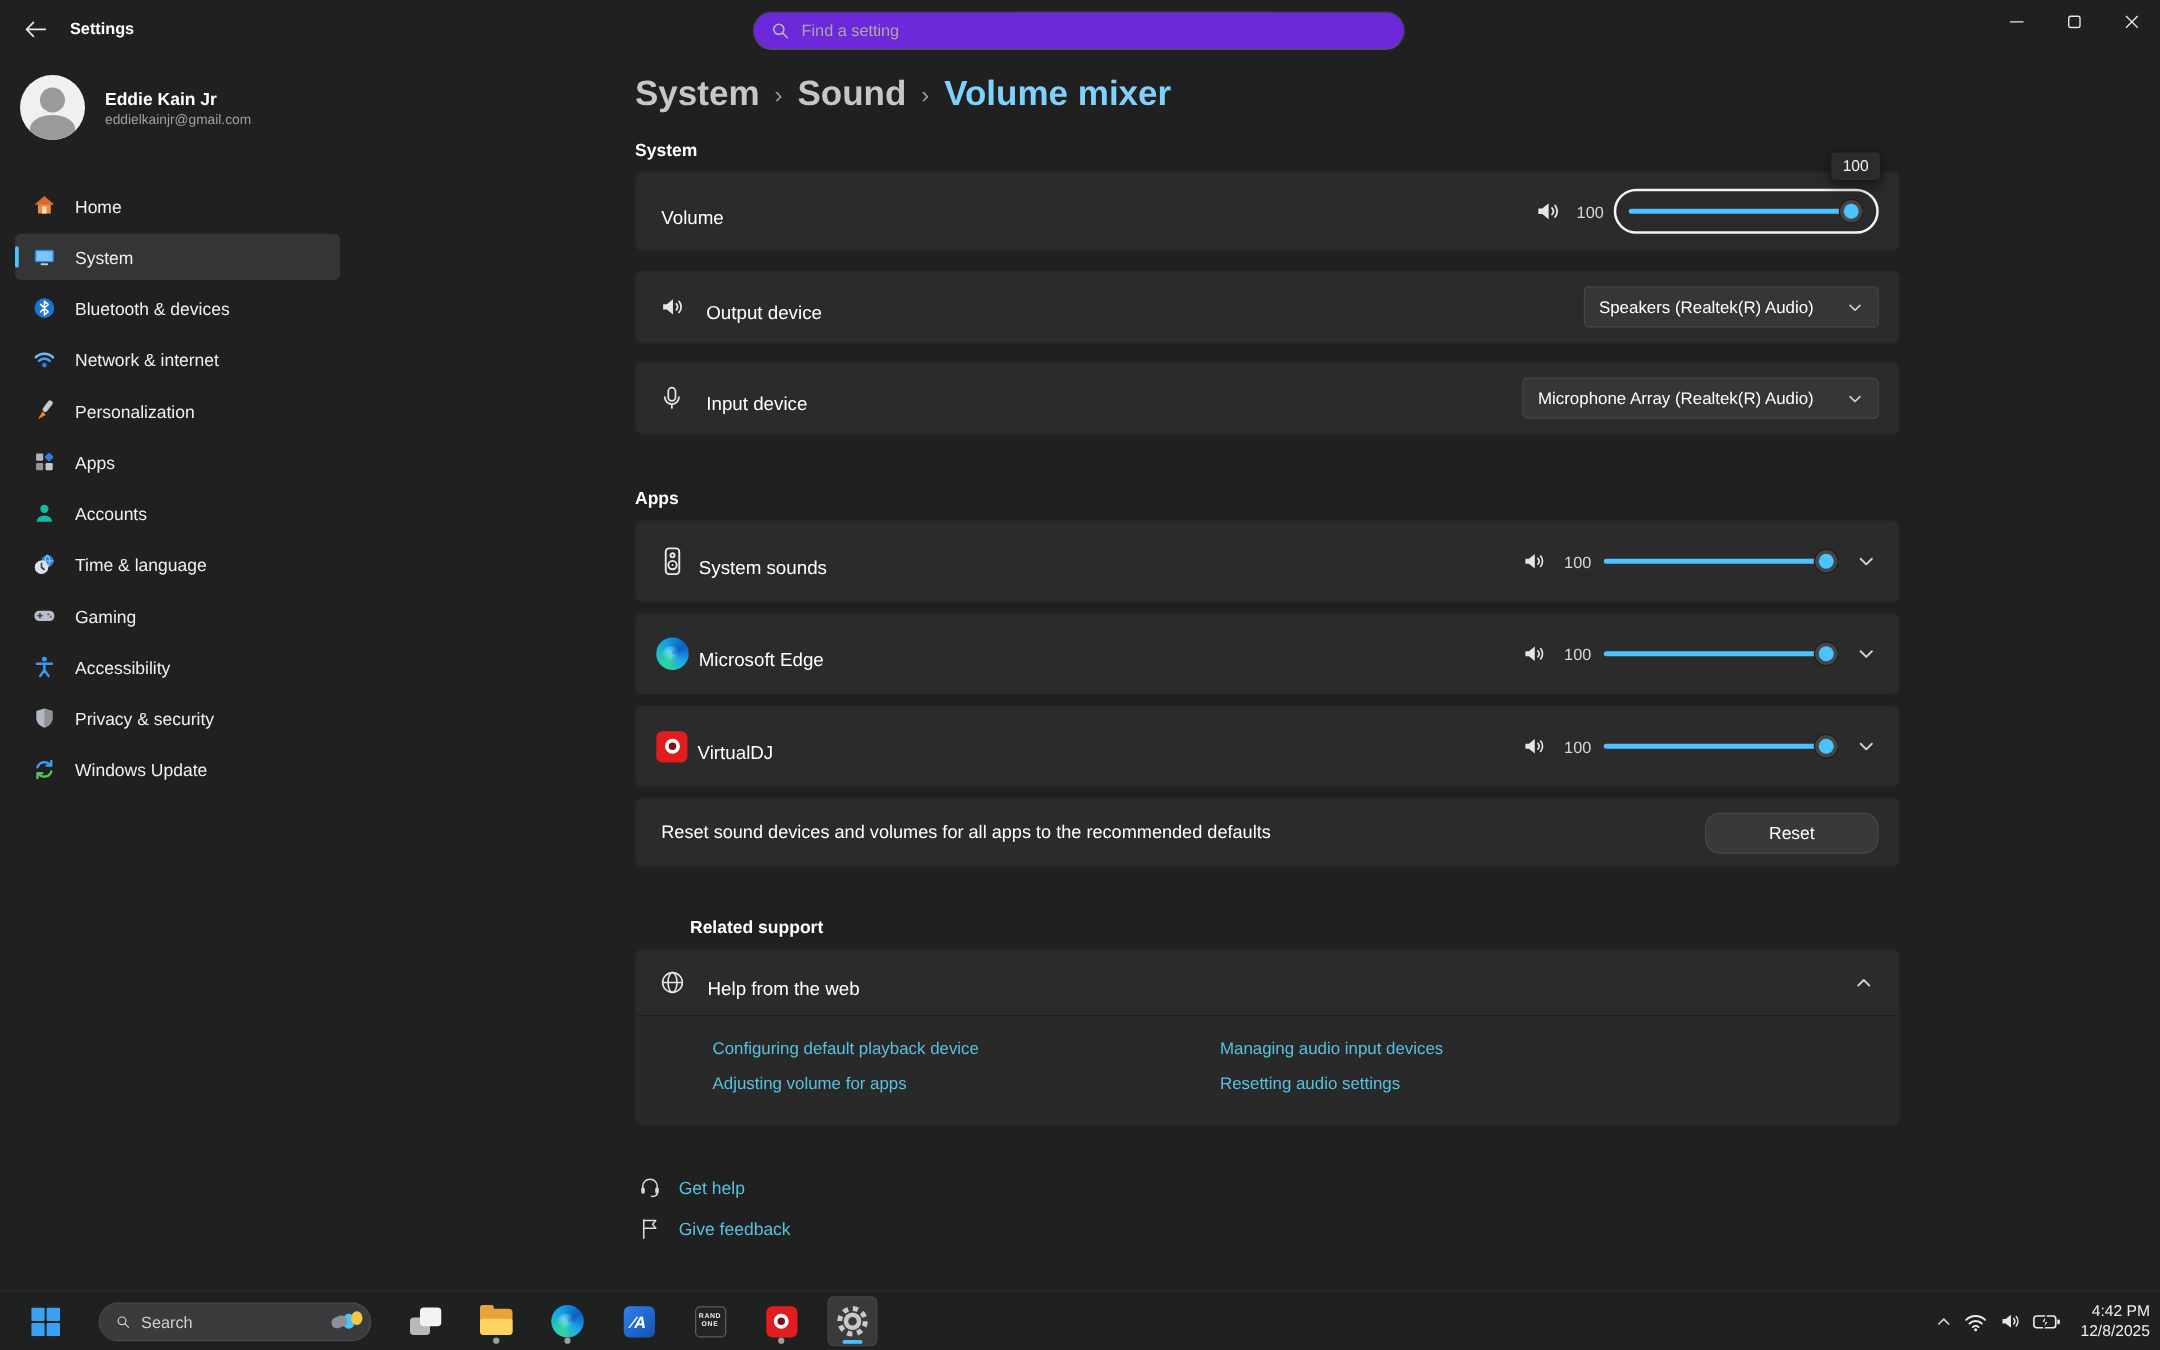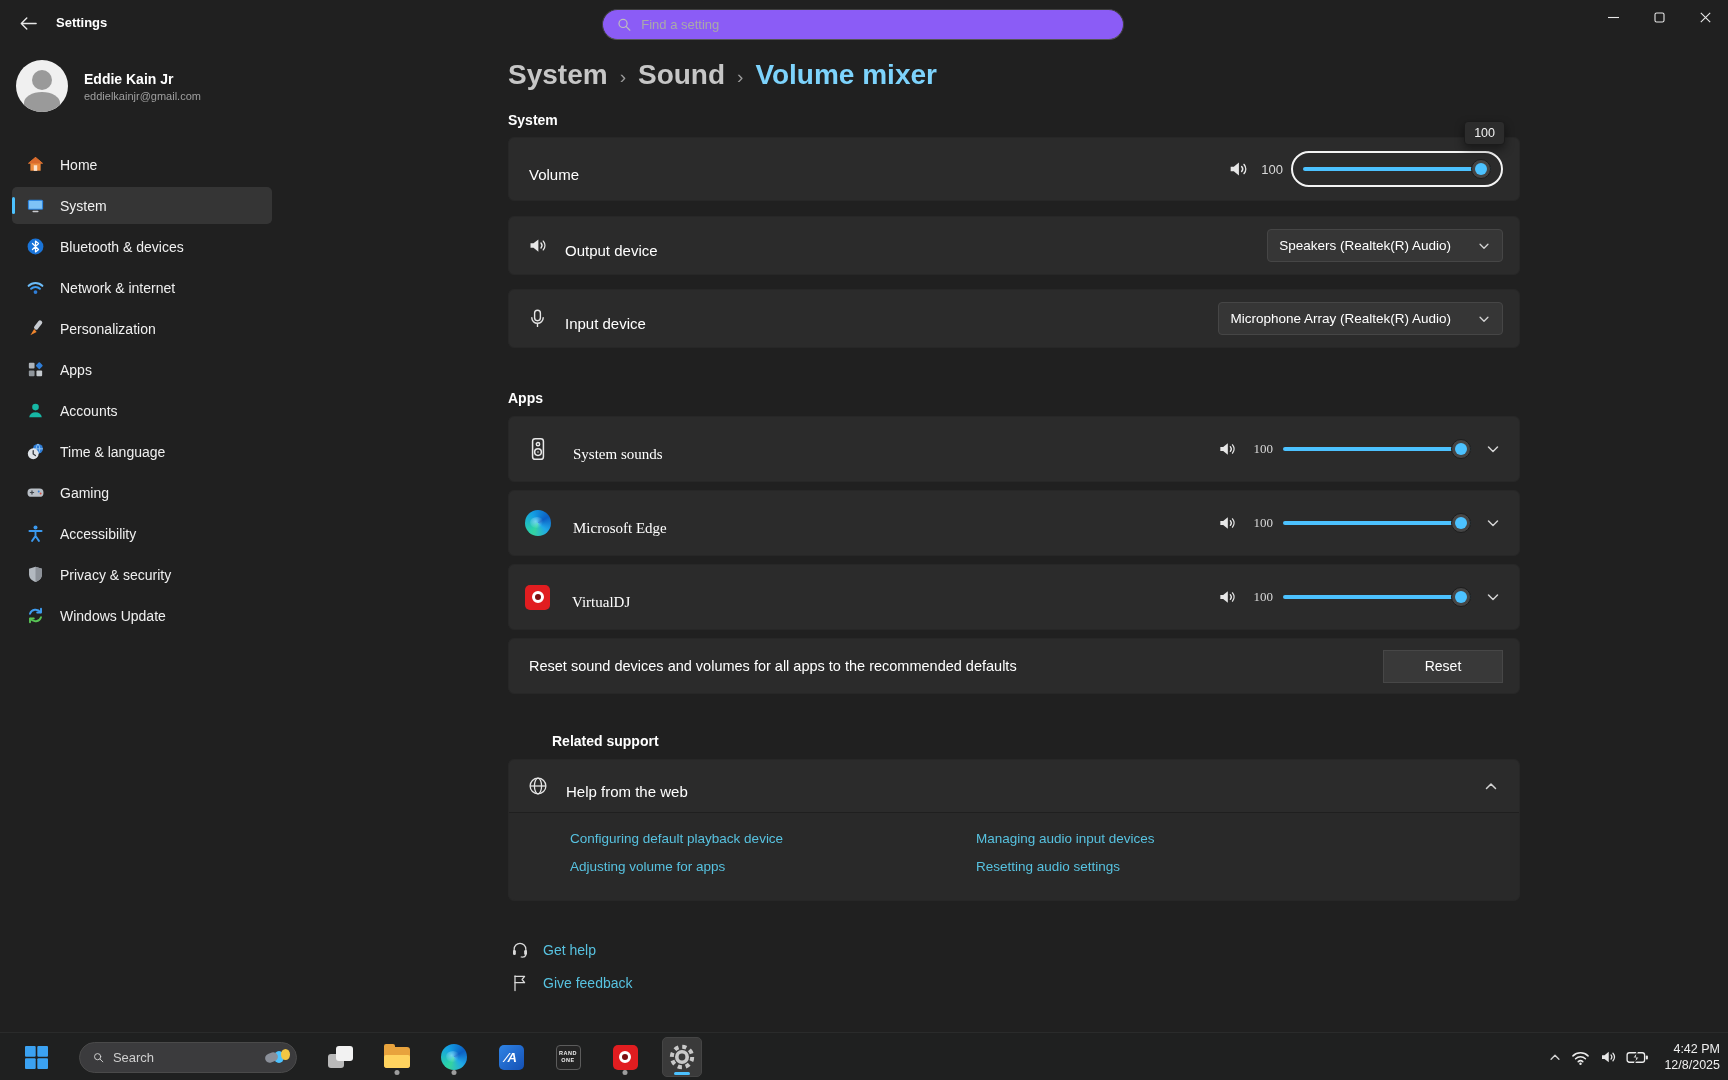--- a/index.html
+++ b/index.html
@@ -4,21 +4,21 @@
 <style>
   * { margin:0; padding:0; box-sizing:border-box; }
   html,body { width:1728px; height:1080px; overflow:hidden; }
   body { font-family:"Liberation Sans","DejaVu Sans",sans-serif; background:#202020; color:#fff; }
   .window { position:relative; width:1728px; height:1080px; background:#202020; }
 
   
   .titlebar { position:absolute; top:0; left:0; right:0; height:48px; }
   .back-btn { position:absolute; left:10px; top:8px; width:36px; height:30px; display:flex; align-items:center; justify-content:center; border-radius:5px; }
   .app-title { position:absolute; left:56px; top:15px; font-size:13px; font-weight:700; }
-  .search-box { position:absolute; left:602px; top:9px; width:522px; height:31px; background:#8b5cf6; border:1px solid #3e3e3e; border-bottom-color:#555; border-radius:16px; display:flex; align-items:center; padding:0 14px; gap:10px; }
+  .search-box { position:absolute; left:602px; top:9px; width:522px; height:31px; background:#6d28d9; border:1px solid #3e3e3e; border-bottom-color:#555; border-radius:16px; display:flex; align-items:center; padding:0 14px; gap:10px; }
   .search-box input { background:transparent; border:none; outline:none; color:#e0e0e0; font-size:13px; font-family:inherit; width:100%; }
   .search-box input::placeholder { color:#a9a9a9; }
   .win-controls { position:absolute; right:0; top:0; display:flex; }
   .win-btn { width:46px; height:34px; display:flex; align-items:center; justify-content:center; }
 
   
   .sidebar { position:absolute; top:48px; left:0; width:300px; bottom:48px; }
   .profile { position:absolute; left:16px; top:12px; display:flex; align-items:center; gap:16px; }
   .avatar { width:52px; height:52px; border-radius:50%; background:#f0f0f0; position:relative; overflow:hidden; }
   .avatar::before { content:""; position:absolute; left:16px; top:10px; width:20px; height:20px; border-radius:50%; background:#9a9a9a; }
@@ -54,30 +54,30 @@
   .slider-ring { position:relative; border:2px solid #f4f4f4; border-radius:18px; padding:6px 10px; margin-left:8px; }
   .tooltip { position:absolute; top:-32px; right:-4px; background:#2c2c2c; border:1px solid #1b1b1b; border-radius:4px; padding:4px 9px; font-size:12.5px; color:#f0f0f0; box-shadow:0 4px 10px rgba(0,0,0,.45); }
   .slider { position:relative; width:188px; height:20px; }
   .slider .track { position:absolute; left:0; right:0; top:8px; height:4px; border-radius:2px; background:#4cc2ff; }
   .slider .thumb { position:absolute; right:0; top:0; width:20px; height:20px; border-radius:50%; background:#454545; border:1px solid #1c1c1c; }
   .slider .thumb::after { content:""; position:absolute; left:3px; top:3px; width:12px; height:12px; border-radius:50%; background:#4cc2ff; }
 
   .device-card { height:59px; padding:0 16px 0 18px; gap:17px; }
   .dropdown { height:33px; background:#363636; border:1px solid #464646; border-radius:4px; display:flex; align-items:center; gap:26px; padding:0 11px; font-size:13.5px; color:#fff; }
 
-  .app-card { height:66px; padding:0 18px 0 16px; gap:22px;font-family:Liberation Serif, serif; }
+  .app-card { height:66px; padding:0 18px 0 16px; gap:8px; }
   .app-right { margin-left:auto; display:flex; align-items:center; }
   .app-right .vol-value { margin:0 10px; }
   .app-right .slider { margin-right:14px; }
   .mt14 { margin-top:14px !important; }
   .mt15 { margin-top:15px !important; }
 
   .reset-card { height:56px; padding:0 16px 0 20px; margin-top:14px; }
   .reset-text { font-size:14.5px; }
-  .reset-btn { margin-left:auto; width:120px; height:33px; background:#393939; border:1px solid #474747; border-radius:0; color:#fff; font-size:14px; font-family:inherit; }
+  .reset-btn { margin-left:auto; width:139px; height:33px; background:#393939; border:1px solid #474747; border-radius:12px; color:#fff; font-size:14px; font-family:inherit; }
 
   .help-card { display:block; padding:0; }
   .help-header { height:52px; display:flex; align-items:center; gap:17px; padding:0 20px 0 18px; }
   .help-body { border-top:1px solid #1f1f1f; background:#292929; border-radius:0 0 6px 6px; padding:18px 0 26px 61px; display:grid; grid-template-columns:406px auto; row-gap:13px; }
   a.weblink { color:#57c2e0; font-size:13.5px; text-decoration:none; }
 
   .footer-links { margin-top:36px; padding-left:2px; display:flex; flex-direction:column; gap:8px; }
   .footer-link { display:flex; align-items:center; gap:13px; height:25px; }
   .footer-link span { color:#57c2e0; font-size:14px; }
 

